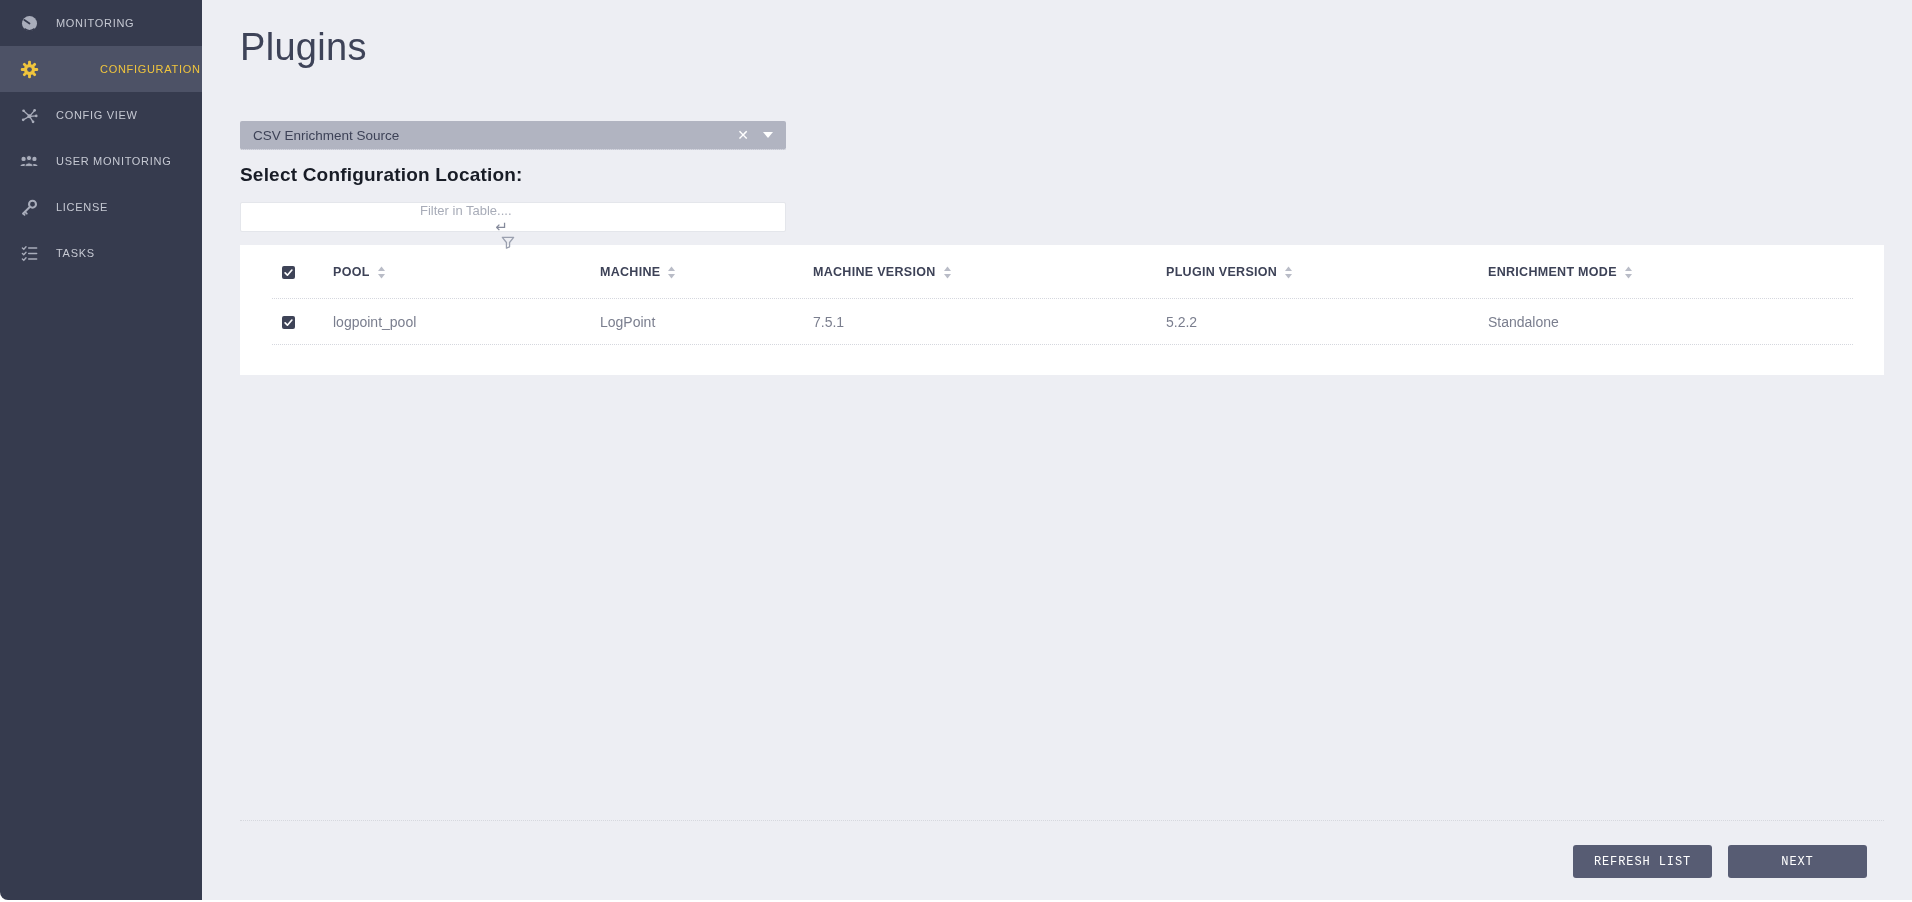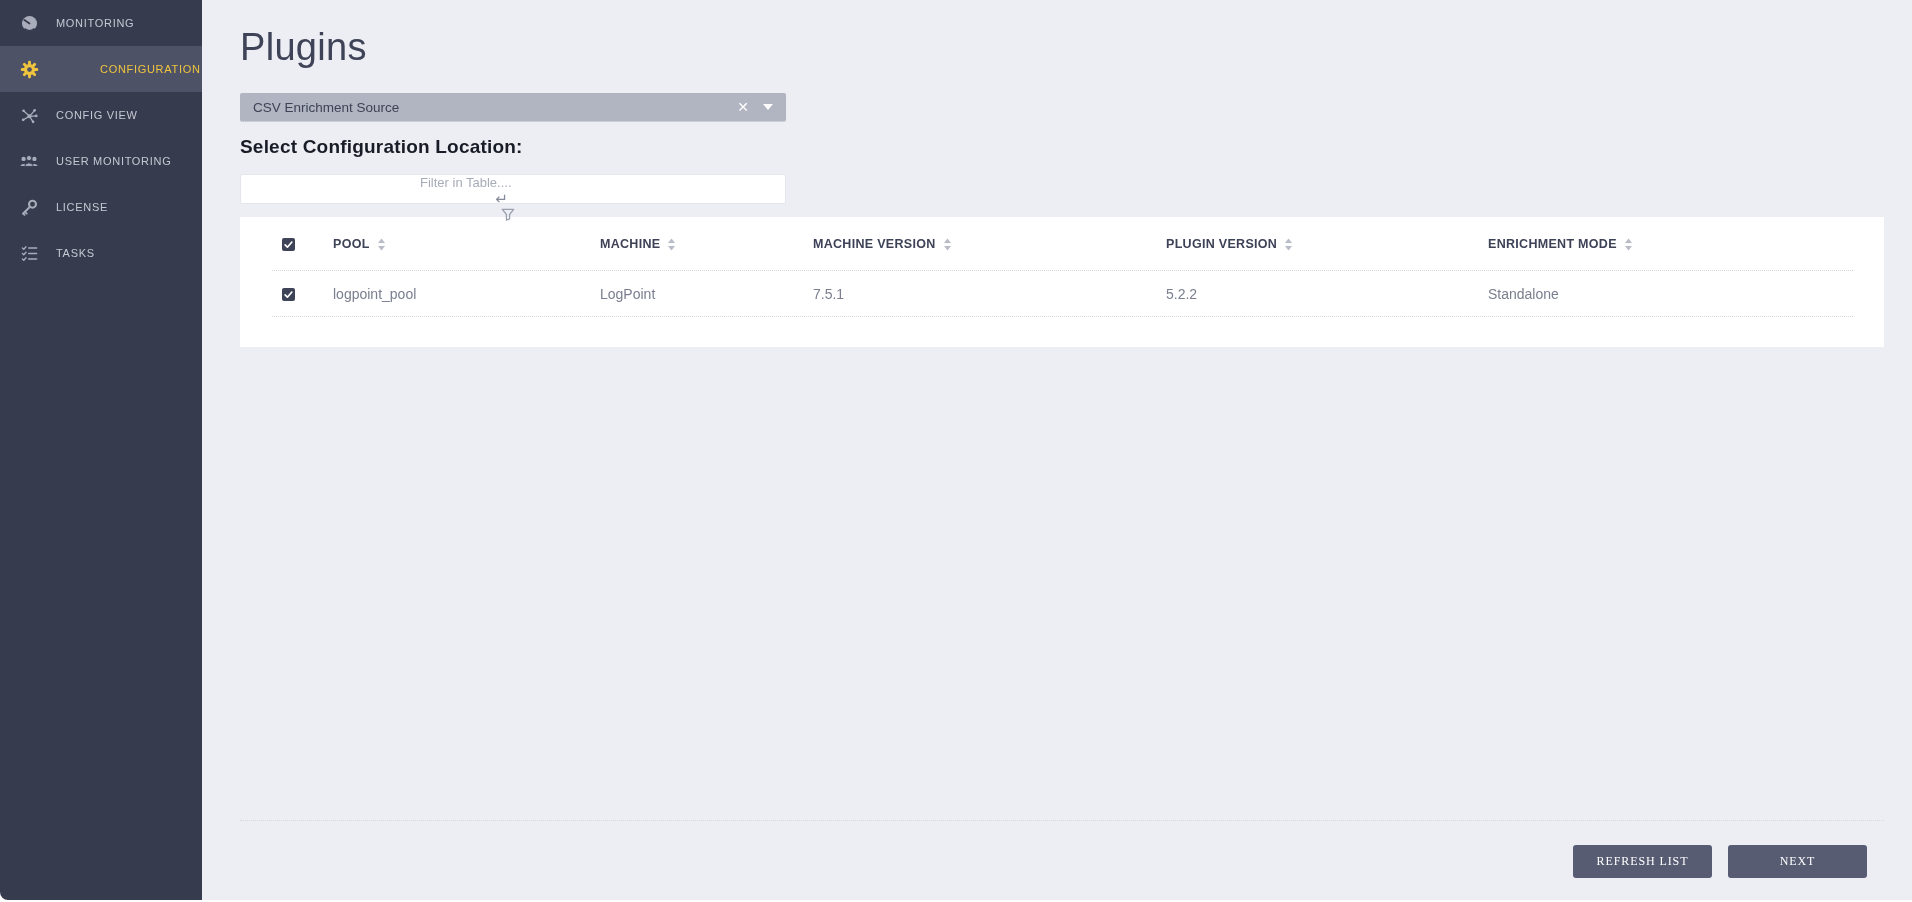--- a/index.html
+++ b/index.html
@@ -13,21 +13,21 @@
   .nav-item { height:46px; display:flex; align-items:center; padding-left:19px; cursor:pointer; }
   .nav-item .ico { width:20px; height:20px; display:flex; align-items:center; justify-content:center; margin-right:17px; }
   .nav-item .lbl { font-size:11px; letter-spacing:.7px; color:#c6c9d3; font-weight:500; }
   .nav-item.active { background:#4d5266; }
   .nav-item.active .lbl { color:#f0c53d;margin-left:44px; }
 
   
   .main { flex:1; background:#edeef3; position:relative; padding:0 28px 0 38px; }
   .page-title { margin-top:26px; font-size:38px; font-weight:400; color:#3e4358; letter-spacing:.3px; }
 
-  .chip { margin-top:24px; width:546px; height:29px; background:#b1b4c1; border-radius:2px;
+  .chip { margin-top:52px; width:546px; height:29px; background:#b1b4c1; border-radius:2px;
           display:flex; align-items:center; padding:0 13px; cursor:pointer;
           border-bottom:1px dotted #e8e9f0; }
   .chip .chip-label { font-size:13.5px; color:#3d4257; flex:1; }
   .chip .chip-x { color:#ffffff; font-size:14px; line-height:1; margin-right:14px; cursor:pointer; }
   .chip .chip-caret { width:0; height:0; border-left:5.5px solid transparent;
           border-right:5.5px solid transparent; border-top:6.5px solid #ffffff; cursor:pointer; }
 
   .section-label { margin-top:14px; font-size:19px; font-weight:700; color:#181c26; letter-spacing:.2px; }
 
   .filter-wrap { margin-top:16px; width:546px; height:30px; background:#ffffff; border:1px solid #e4e6eb;
@@ -52,21 +52,21 @@
           align-items:center; justify-content:center; cursor:pointer; }
   .th { font-size:12.5px; font-weight:600; color:#3d4257; letter-spacing:.3px; display:flex;
           align-items:center; gap:7px; cursor:pointer; }
   .sort { display:flex; }
   .td { font-size:14px; color:#7a7e8e; }
 
   
   .footer-divider { position:absolute; left:38px; right:28px; top:820px; border-top:1px dotted #d6d8de; }
   .footer-buttons { position:absolute; top:845px; right:45px; display:flex; gap:16px; }
   .btn { width:139px; height:33px; background:#575c73; color:#ffffff; border:none; border-radius:3px;
-          font-size:12px; letter-spacing:.9px; font-family:Liberation Serif, serif;
+          font-size:12px; letter-spacing:.9px; font-family:Liberation Mono, monospace;
           cursor:pointer; font-weight:500; }
 </style>
 </head>
 <body>
 
 <div class="app">
 
   <nav class="sidebar">
 
     <div class="nav-item">

